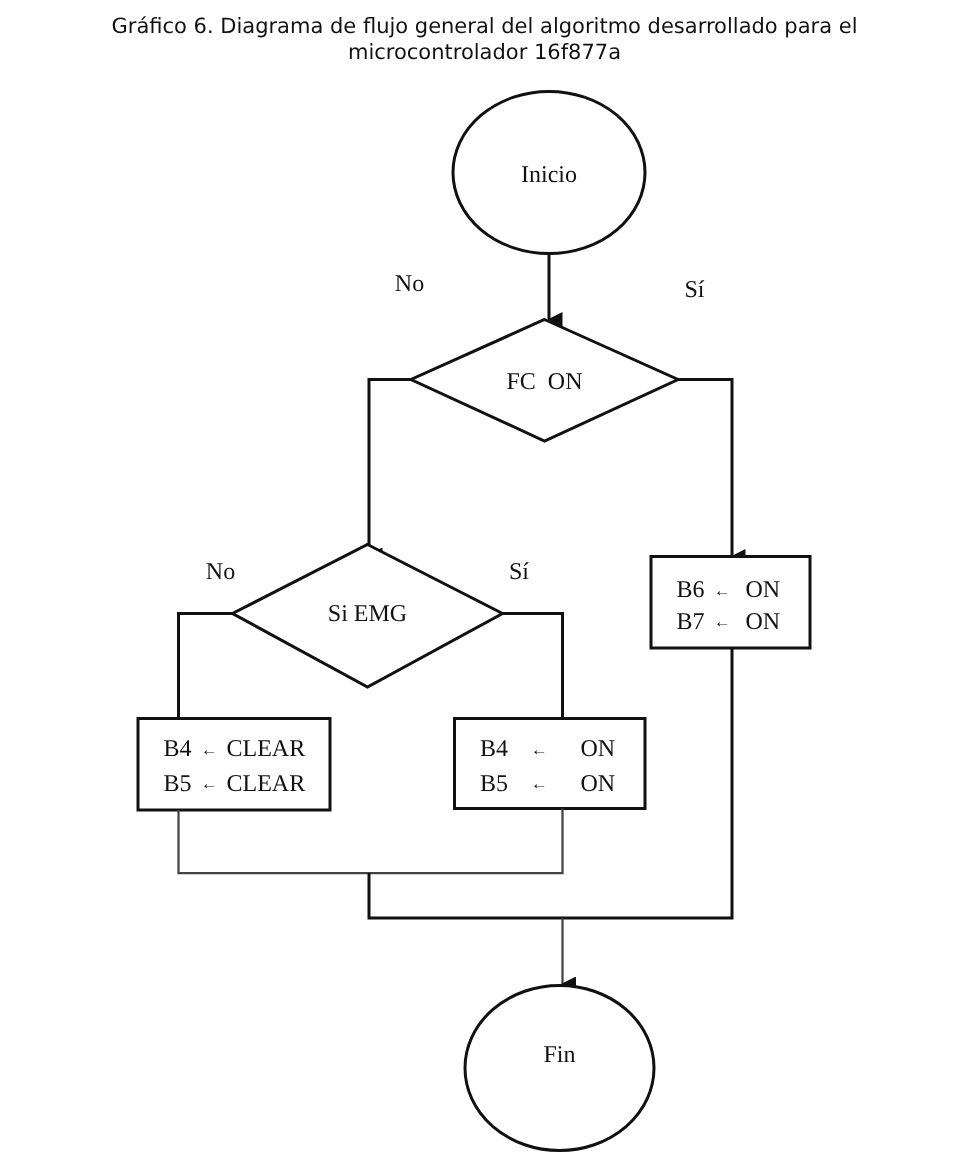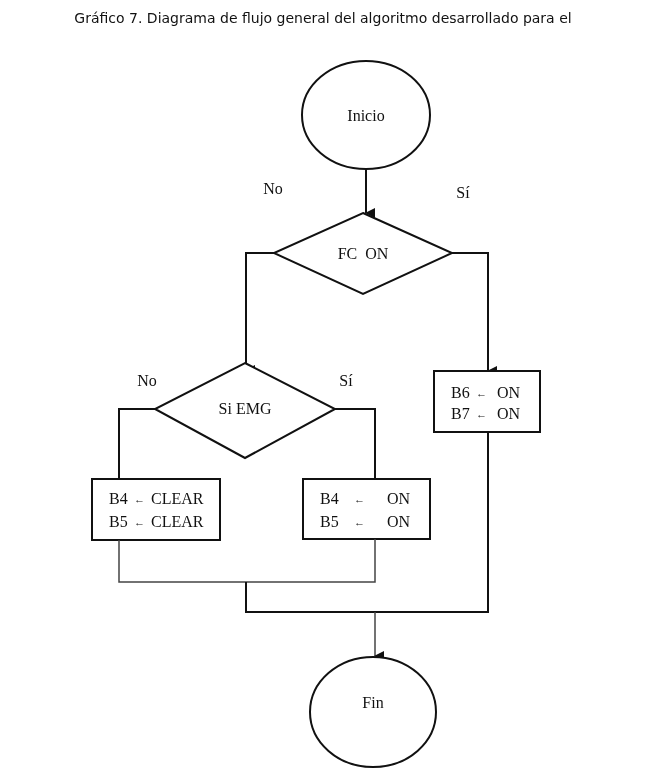--- a/index.html
+++ b/index.html
@@ -14,21 +14,22 @@
   .lbl { font-family: "Liberation Serif", "DejaVu Serif", serif; font-size: 16px; fill: #111; }
   .shape { fill: #fff; stroke: #111; stroke-width: 2; }
   .line { fill: none; stroke: #111; stroke-width: 2; }
   .thin { fill: none; stroke: #444; stroke-width: 1.5; }
   .arrowhead { fill: #111; }
 </style>
 </head>
 <body>
 
 <div class="title">
-  <div>Gráfico 7. Diagrama de flujo general del algoritmo desarrollado para el</div>
+  <div>Gráfico 6. Diagrama de flujo general del algoritmo desarrollado para el</div>
+  <div>microcontrolador 16f877a</div>
 </div>
 
 <svg width="646" height="774" viewBox="0 0 646 774">
   <defs>
     <marker id="arr" markerWidth="10" markerHeight="10" refX="5" refY="9" orient="auto" markerUnits="userSpaceOnUse">
       <path d="M0,0 L10,0 L5,10 Z" class="arrowhead"></path>
     </marker>
   </defs>
 
   <g>

